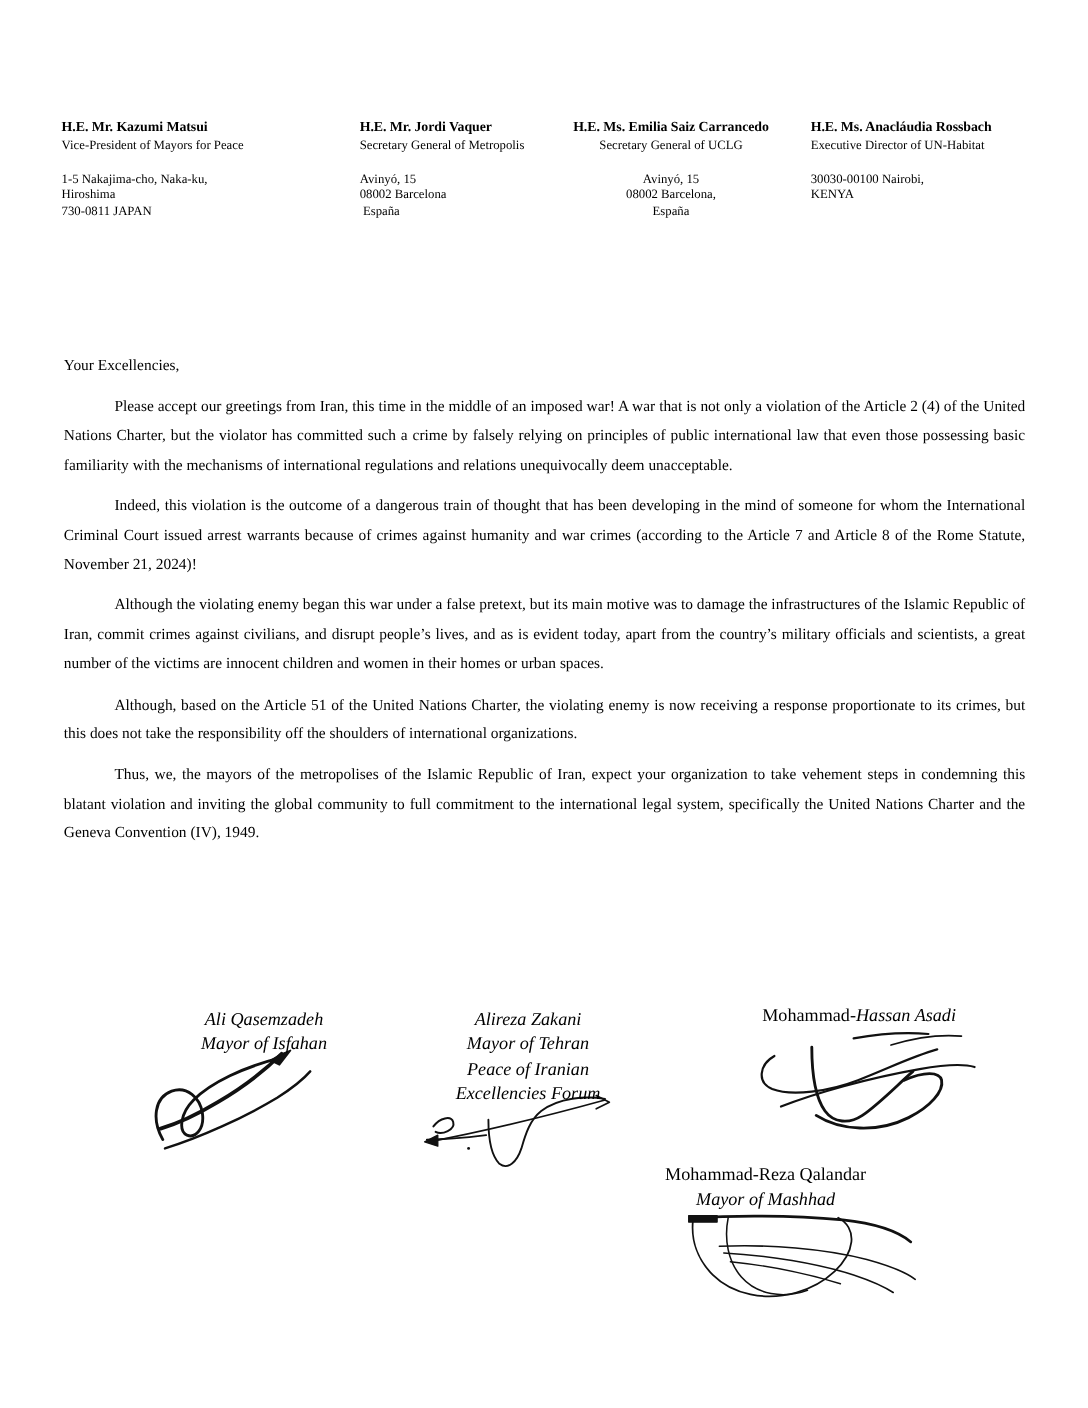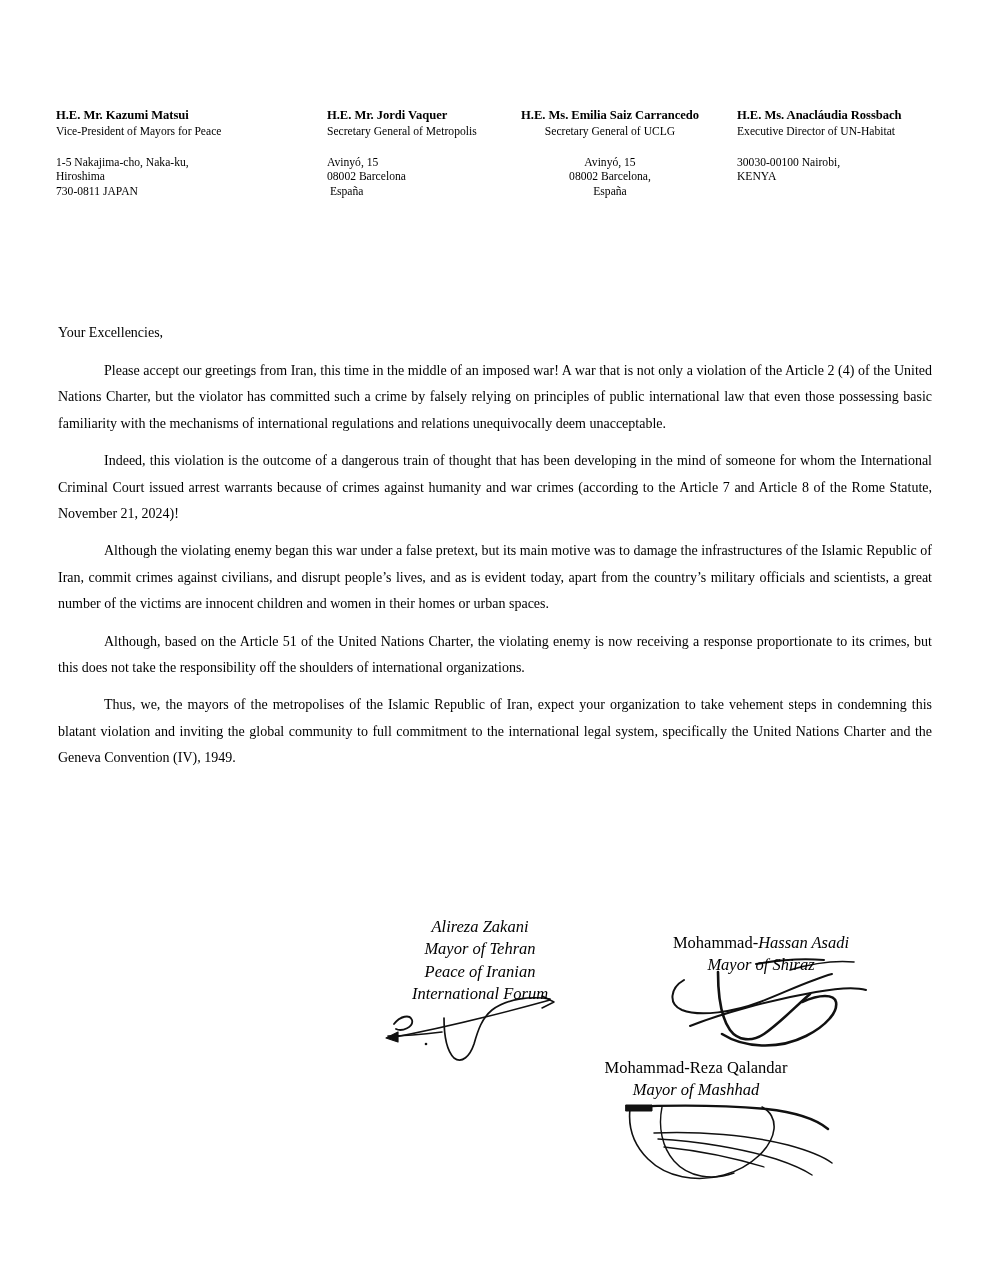--- a/index.html
+++ b/index.html
@@ -112,21 +112,21 @@
   .sig .s-line.upright { font-style: normal; }
   .sig .s-line .roman { font-style: normal; }
   .sig .s-mark {
     position: absolute;
     z-index: 1;
     pointer-events: none;
   }
 
   .sig.isfahan  { left: 108px; top: 16px;  width: 264px; }
   .sig.tehran   { left: 368px; top: 16px;  width: 224px; }
-  .sig.shiraz   { left: 616px; top: 12px;  width: 290px; margin-top: 20px; }
+  .sig.shiraz   { left: 636px; top: 12px;  width: 290px; }
   .sig.tabriz   { left: 168px; top: 157px; width: 248px; }
   .sig.mashhad  { left: 560px; top: 157px; width: 272px; }
 
   svg { display: block; overflow: visible; }
 </style>
 </head>
 <body>
 
 <div class="page">
 
@@ -170,45 +170,58 @@
   <div class="body-copy">
     <p>Please accept our greetings from Iran, this time in the middle of an imposed war! A war that is not only a violation of the Article 2 (4) of the United Nations Charter, but the violator has committed such a crime by falsely relying on principles of public international law that even those possessing basic familiarity with the mechanisms of international regulations and relations unequivocally deem unacceptable.</p>
     <p>Indeed, this violation is the outcome of a dangerous train of thought that has been developing in the mind of someone for whom the International Criminal Court issued arrest warrants because of crimes against humanity and war crimes (according to the Article 7 and Article 8 of the Rome Statute, November 21, 2024)!</p>
     <p>Although the violating enemy began this war under a false pretext, but its main motive was to damage the infrastructures of the Islamic Republic of Iran, commit crimes against civilians, and disrupt people’s lives, and as is evident today, apart from the country’s military officials and scientists, a great number of the victims are innocent children and women in their homes or urban spaces.</p>
     <p>Although, based on the Article 51 of the United Nations Charter, the violating enemy is now receiving a response proportionate to its crimes, but this does not take the responsibility off the shoulders of international organizations.</p>
     <p>Thus, we, the mayors of the metropolises of the Islamic Republic of Iran, expect your organization to take vehement steps in condemning this blatant violation and inviting the global community to full commitment to the international legal system, specifically the United Nations Charter and the Geneva Convention (IV), 1949.</p>
   </div>
 
   <div class="signatures">
 
+    <div class="sig isfahan">
+      <div class="s-lines">
+        <div class="s-line">Ali Qasemzadeh</div>
+        <div class="s-line">Mayor of Isfahan</div>
+      </div>
+      <div class="s-mark" style="left:18px; top:24px;">
+        <svg width="200" height="110" viewBox="0 0 200 110" fill="none" stroke="#111111" stroke-linecap="round" stroke-linejoin="round">
+          <path d="M22 96 C12 78 14 58 30 52 C44 47 56 58 58 72 C60 86 52 95 44 92 C36 88 38 72 50 60 C66 44 96 30 128 22" stroke-width="2.6"></path>
+          <path d="M130 18 C118 30 96 48 72 62 C52 74 34 82 20 86" stroke-width="3.4"></path>
+          <path d="M24 104 C56 94 96 76 126 58 C140 49 150 41 156 34" stroke-width="2.2"></path>
+          <path d="M120 24 C126 20 132 17 138 15 L128 28 Z" stroke-width="1.6" fill="#111111"></path>
+        </svg>
+      </div>
+    </div>
 
     <div class="sig tehran">
       <div class="s-lines">
         <div class="s-line">Alireza Zakani</div>
         <div class="s-line">Mayor of Tehran</div>
         <div class="s-line">Peace of Iranian</div>
-        <div class="s-line">International Forum</div>
+        <div class="s-line">Excellencies Forum</div>
       </div>
       <div class="s-mark" style="left:14px; top:80px;">
         <svg width="190" height="70" viewBox="0 0 190 70" fill="none" stroke="#111111" stroke-linecap="round" stroke-linejoin="round">
           <path d="M12 28 C18 20 28 18 30 24 C32 31 20 36 14 33" stroke-width="1.8"></path>
           <path d="M6 40 C28 40 44 38 60 36" stroke-width="1.6"></path>
           <path d="M4 42 L16 36 L16 46 Z" stroke-width="1.2" fill="#111111"></path>
           <path d="M8 42 C50 34 110 20 168 4" stroke-width="1.6"></path>
           <path d="M62 22 C62 40 64 54 72 62 C80 68 88 60 92 48 C96 34 100 22 110 14 C126 2 150 0 168 3" stroke-width="1.7"></path>
           <path d="M160 0 L172 6 L160 12" stroke-width="1.5"></path>
           <circle cx="44" cy="48" r="1.3" fill="#111111" stroke="none"></circle>
         </svg>
       </div>
     </div>
 
     <div class="sig shiraz">
       <div class="s-lines">
         <div class="s-line upright"><span class="roman">Mohammad-</span><span style="font-style:italic;">Hassan Asadi</span></div>
-        <div class="s-line">Mayor of Shiraz</div>
       </div>
       <div class="s-mark" style="left:44px; top:18px;">
         <svg width="230" height="110" viewBox="0 0 230 110" fill="none" stroke="#111111" stroke-linecap="round" stroke-linejoin="round">
           <path d="M24 30 C10 38 8 54 22 60 C40 67 74 62 100 52 C126 42 150 30 172 24" stroke-width="2"></path>
           <path d="M58 22 C58 44 60 66 70 80 C78 91 92 92 104 84 C120 73 136 56 150 44" stroke-width="2.6"></path>
           <path d="M30 76 C60 64 110 50 156 42 C178 38 196 37 206 40" stroke-width="2"></path>
           <path d="M62 84 C84 98 118 100 146 86 C166 76 178 62 176 52 C174 44 160 44 142 52" stroke-width="2.6"></path>
           <path d="M130 20 C150 14 172 10 194 12" stroke-width="1.6"></path>
           <path d="M96 14 C118 10 142 8 164 10" stroke-width="2"></path>
         </svg>

